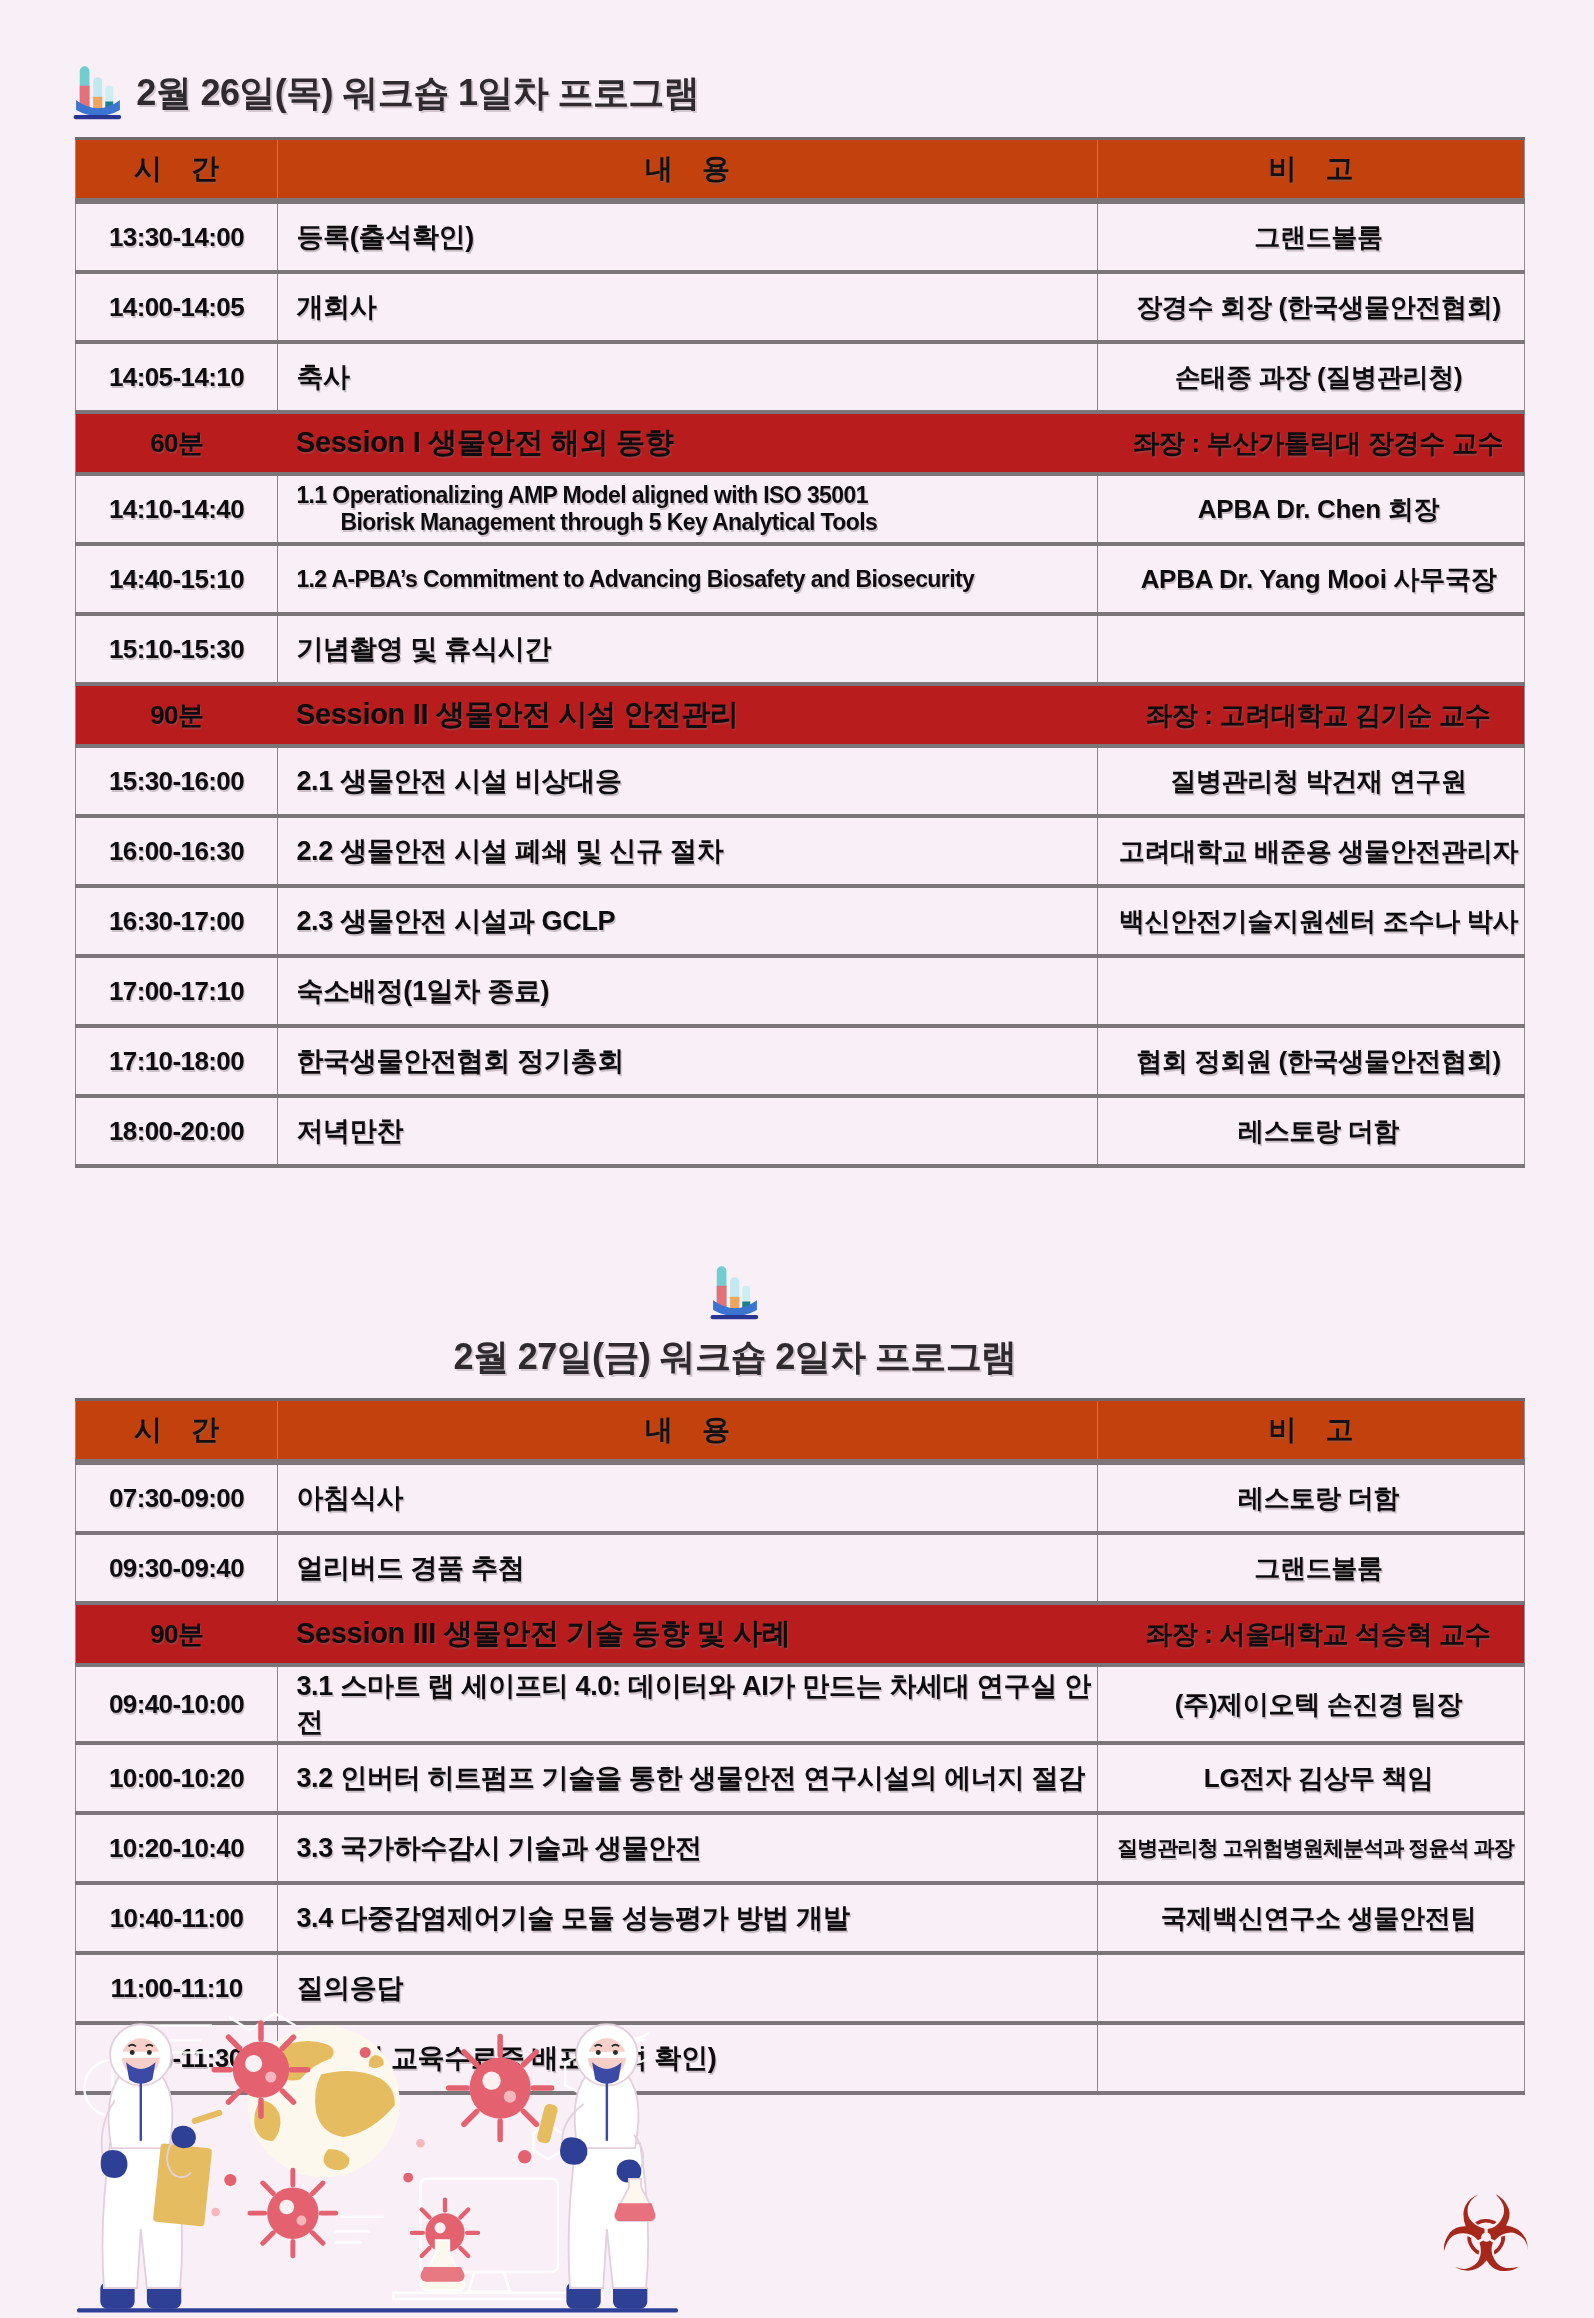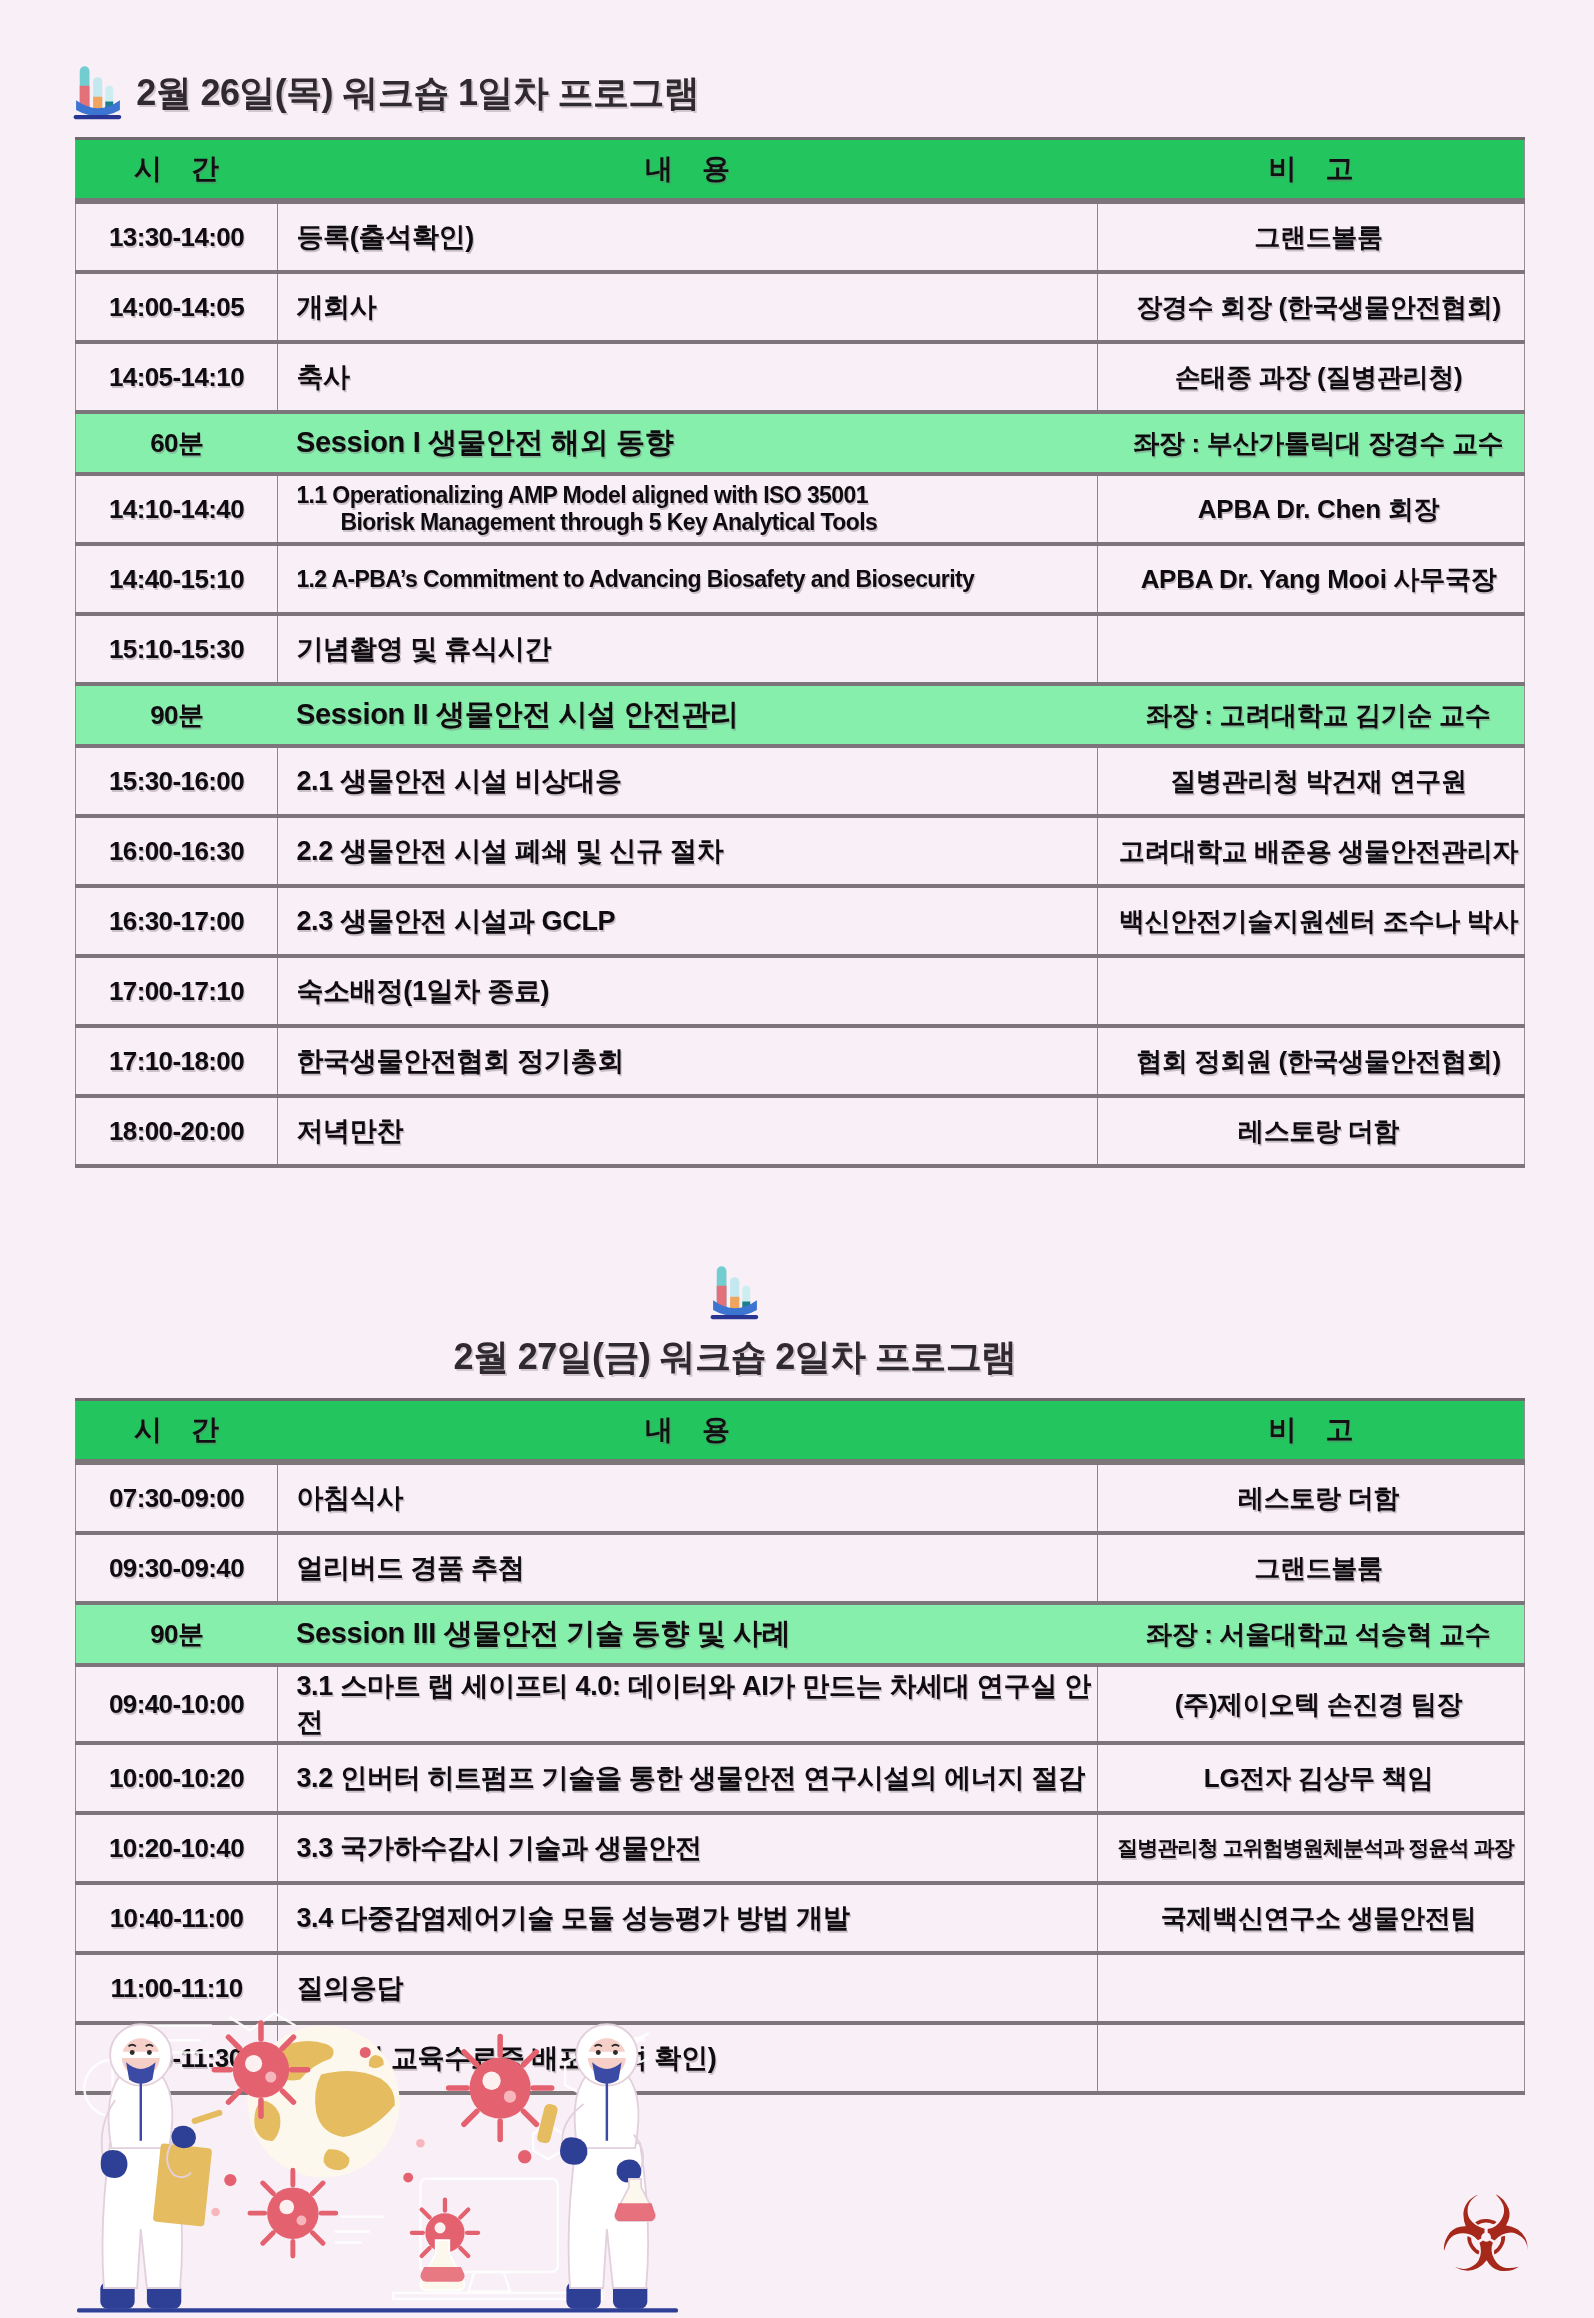--- a/index.html
+++ b/index.html
@@ -11,35 +11,35 @@
   .day1 .title-row{padding-top:65px;}
   .day2 .title-row{margin-top:97px;flex-direction:column;}
   .title-icon{width:52px;height:56px;flex:0 0 auto;}
   h2.sec-title{margin:0;font-size:36px;font-weight:900;color:#2f2a2e;letter-spacing:-0.6px;
     text-shadow:1.8px 1.8px 0.6px rgba(120,105,115,.30);}
 
   
   table.prog{border-collapse:collapse;table-layout:fixed;width:1448px;margin:16px 0 0 75px;
     border-top:3.1px solid #6f696d;border-left:1.2px solid #948e92;border-right:1.2px solid #948e92;}
   col.c1{width:202px;}col.c2{width:820px;}col.c3{width:427px;}
-  thead tr{background:#22c55e;border-bottom:6.1px solid #7c767a;}
+  thead tr{background:#c2410c;border-bottom:6.1px solid #7c767a;}
   tbody tr{border-bottom:4.3px solid #7c767a;}
   tbody tr:last-child{border-bottom:4.9px solid #7c767a;}
   th{height:56px;font-size:28px;font-weight:800;color:#121013;word-spacing:21px;
     text-shadow:1.2px 1.8px 0.6px rgba(120,105,115,.35);}
   td{height:64px;font-size:27px;font-weight:800;color:#0e0c0e;vertical-align:middle;
     text-shadow:1.2px 1.8px 0.6px rgba(120,105,115,.35);letter-spacing:-0.3px;}
   td:nth-child(2),td:nth-child(3),th:nth-child(2),th:nth-child(3){border-left:1.8px solid #8d878b;}
   .c-time{text-align:center;font-size:26px;letter-spacing:-0.6px;}
   .c-content{text-align:left;padding-left:18.4px;}
   .c-note{text-align:center;padding-left:16px;font-size:26px;}
   .c-content.en{font-size:23px;letter-spacing:-0.6px;}
   .c-content .cont2{padding-left:44px;}
   .c-note.small-note{font-size:21px;letter-spacing:-0.9px;padding-left:9.8px;}
-  tr.session{background:#86efac;}
+  tr.session{background:#b91c1c;}
   tr.session td{border-left:none;height:56px;}
   tr.session .c-content{font-size:29px;}
 
   
   .footer{position:absolute;left:0;bottom:0;width:1594px;height:343px;}
   .illustration{position:absolute;left:77px;bottom:3.7px;}
   .logo{position:absolute;right:61px;bottom:31px;display:flex;align-items:center;gap:8.6px;}
   .biohazard{font-family:"DejaVu Sans",sans-serif;font-size:105px;line-height:1;font-weight:700;}
   .logo-text{display:flex;flex-direction:column;align-items:flex-end;}
   .logo-kr{font-size:28px;font-weight:800;letter-spacing:0.6px;}

